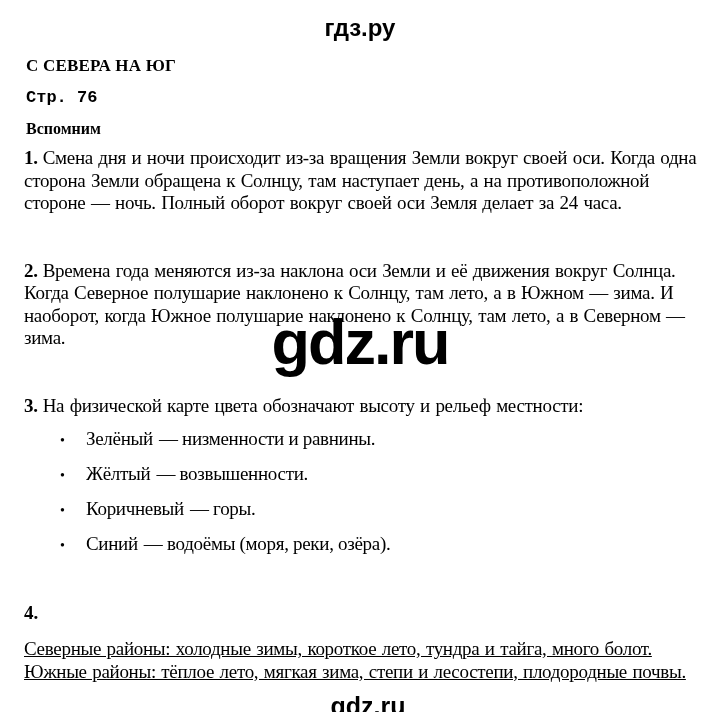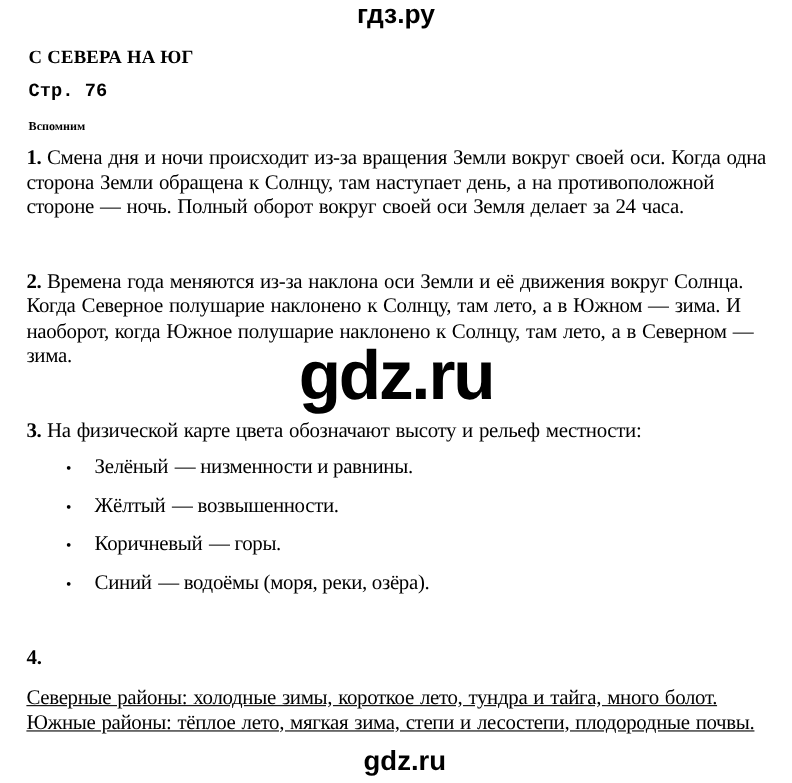--- a/index.html
+++ b/index.html
@@ -14,41 +14,41 @@
     font-family: "Liberation Serif", serif;
     overflow: hidden;
     position: relative;
   }
   .brand-top {
     text-align: center;
     font-family: "Liberation Sans", sans-serif;
     font-weight: bold;
     font-size: 24px;
     line-height: 28px;
-    padding-top: 0;
+    padding-top: 14px;
   }
   .doc {
     padding: 0 8px 0 24px;
   }
   .doc-title {
     font-size: 17px;
     font-weight: bold;
     line-height: 20px;
     margin: 14px 0 0 2px;
     letter-spacing: 0.2px;
   }
   .page-label {
     font-size: 17px;
     font-weight: bold;
     line-height: 20px;
     margin: 12px 0 0 2px;
     font-family: Liberation Mono, monospace;
   }
   .section-heading {
-    font-size: 11px;
+    font-size: 16px;
     font-weight: bold;
     line-height: 20px;
     margin: 11px 0 0 2px;
   }
   p.answer {
     font-size: 19px;
     line-height: 22.5px;
     margin: 0;
     letter-spacing: -0.3px;
     word-spacing: 1px;

